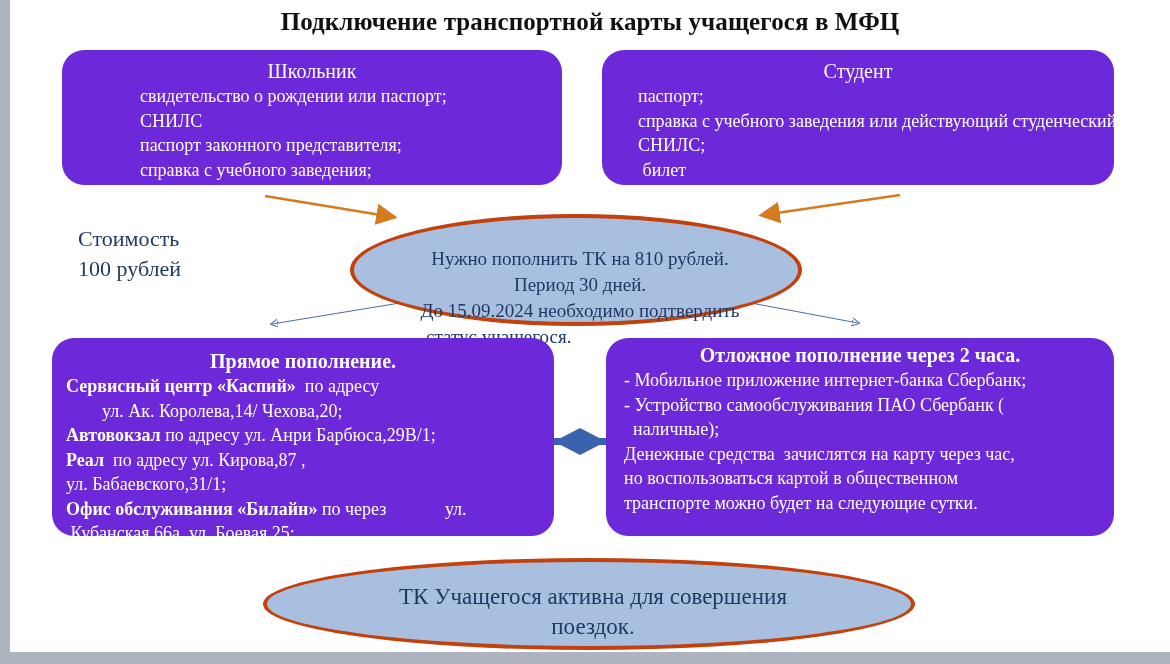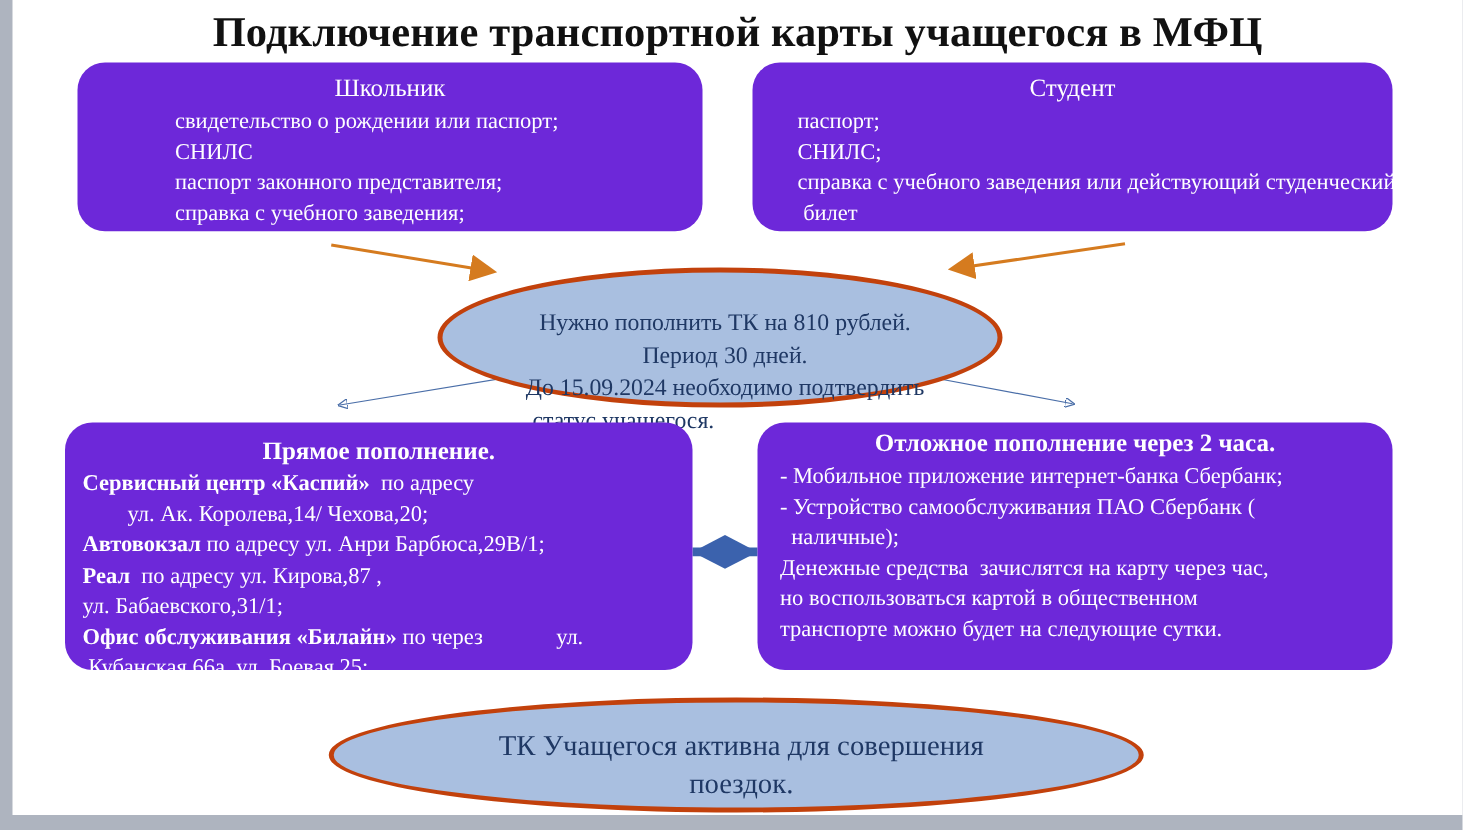--- a/index.html
+++ b/index.html
@@ -15,21 +15,21 @@
     width:1160px;height:652px;
     background:#ffffff;
     overflow:hidden;
   }
   .title{
     position:absolute;
     left:0;top:8px;width:1160px;
     text-align:center;
     font-family:"Liberation Serif", serif;
     font-weight:bold;
-    font-size:34px;
+    font-size:25px;
     color:#111111;
     letter-spacing:0.1px;
   }
   .rbox{
     position:absolute;
     background:#6d28d9;
     border-radius:22px;
     color:#ffffff;
     box-sizing:border-box;
   }
@@ -128,26 +128,30 @@
       <div class="ln">СНИЛС</div>
       <div class="ln">паспорт законного представителя;</div>
       <div class="ln">справка с учебного заведения;</div>
     </div>
   </div>
 
   <div class="rbox" id="box-student">
     <div class="hd">Студент</div>
     <div class="body">
       <div class="ln">паспорт;</div>
+      <div class="ln">справка с учебного заведения или действующий студенческий</div>
       <div class="ln">СНИЛС;</div>
-      <div class="ln">справка с учебного заведения или действующий студенческий</div>
       <div class="ln"> билет</div>
     </div>
   </div>
 
+  <div class="cost">
+    <div>Стоимость</div>
+    <div>100 рублей</div>
+  </div>
 
   <div class="ell" id="ellipse-topup">
     <div class="etxt">
       <div>Нужно пополнить ТК на 810 рублей.</div>
       <div>Период 30 дней.</div>
       <div>До 15.09.2024 необходимо подтвердить</div>
       <div style="text-align:left;padding-left:72px;">статус учащегося.</div>
     </div>
   </div>
 

